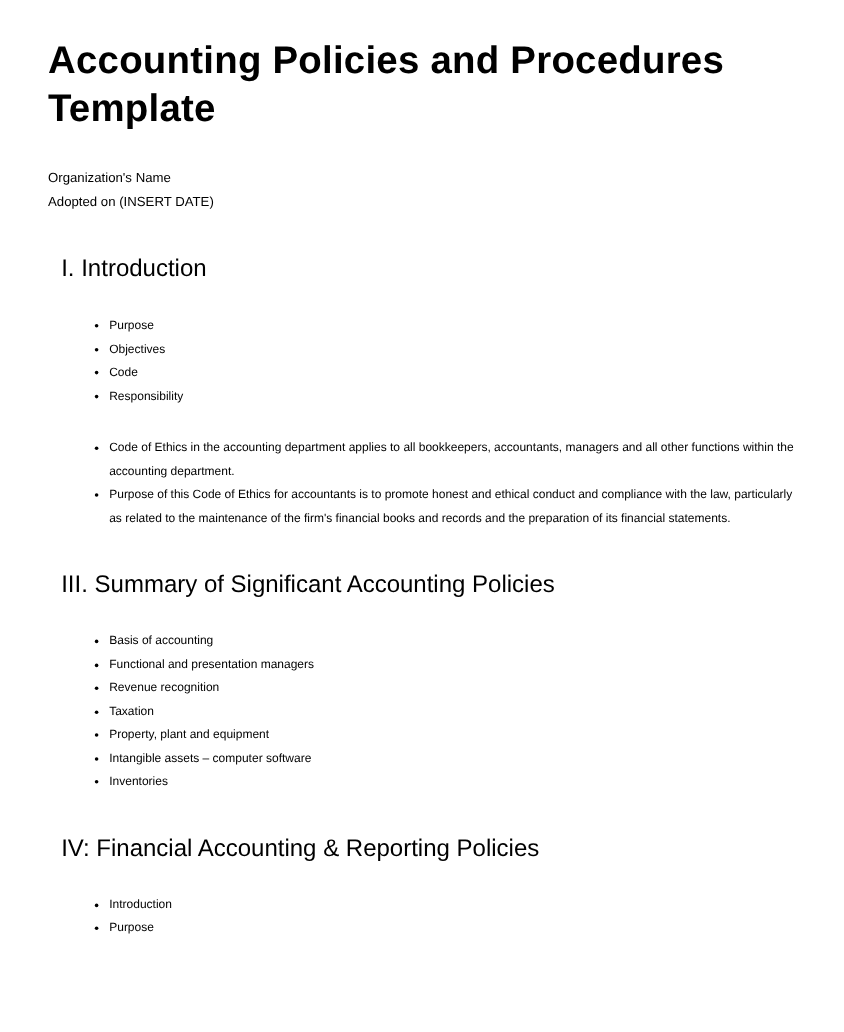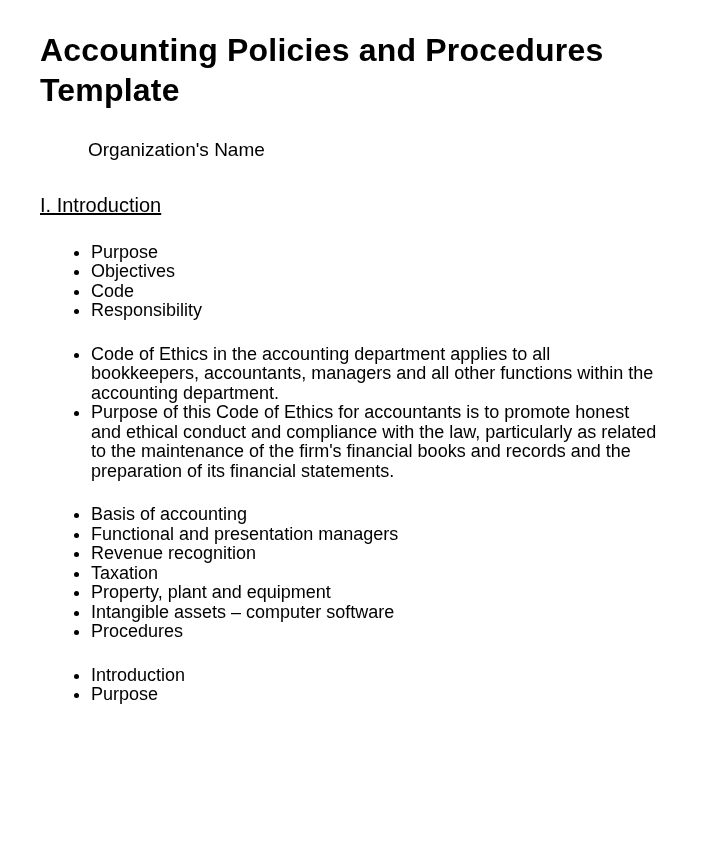--- a/index.html
+++ b/index.html
@@ -23,72 +23,73 @@
   .doc-title {
     margin: 30px 0 0 0;
     max-width: 565px;
     font-size: 32px;
     font-weight: 700;
     line-height: 40px;
     letter-spacing: 0.2px;
   }
   .subtitle {
     margin-top: 30px;
-    font-size: 19px;
+    font-size: 11px;
     line-height: 19.5px;
-    margin-left: 48px;
   }
   .section-heading {
-    margin: 31px 0 0 0;
+    margin: 31px 0 0 11px;
     font-size: 20px;
     font-weight: 400;
     line-height: 28px;
-    text-decoration: underline;
   }
   .bullet-list {
     margin: 24px 0 0 0;
     padding: 0 0 0 51px;
-    font-size: 18px;
+    font-size: 10px;
     line-height: 19.5px;
     list-style-type: disc;
   }
   .bullet-list li {
     margin: 0;
     padding: 0;
   }
 </style>
 </head>
 <body>
 
 <div class="page">
   <h1 class="doc-title">Accounting Policies and Procedures Template</h1>
 
   <div class="subtitle">
     <div>Organization's Name</div>
+    <div>Adopted on (INSERT DATE)</div>
   </div>
 
   <div id="sections">
       <h2 class="section-heading">I. Introduction</h2>
       <ul class="bullet-list">
         <li>Purpose</li>
         <li>Objectives</li>
         <li>Code</li>
         <li>Responsibility</li>
       </ul>
       <ul class="bullet-list">
         <li>Code of Ethics in the accounting department applies to all bookkeepers, accountants, managers and all other functions within the accounting department.</li>
         <li>Purpose of this Code of Ethics for accountants is to promote honest and ethical conduct and compliance with the law, particularly as related to the maintenance of the firm's financial books and records and the preparation of its financial statements.</li>
       </ul>
+      <h2 class="section-heading">III. Summary of Significant Accounting Policies</h2>
       <ul class="bullet-list">
         <li>Basis of accounting</li>
         <li>Functional and presentation managers</li>
         <li>Revenue recognition</li>
         <li>Taxation</li>
         <li>Property, plant and equipment</li>
         <li>Intangible assets – computer software</li>
-        <li>Procedures</li>
+        <li>Inventories</li>
       </ul>
+      <h2 class="section-heading">IV: Financial Accounting &amp; Reporting Policies</h2>
       <ul class="bullet-list">
         <li>Introduction</li>
         <li>Purpose</li>
       </ul>
     </div>
 </div>
 
 </body></html>

